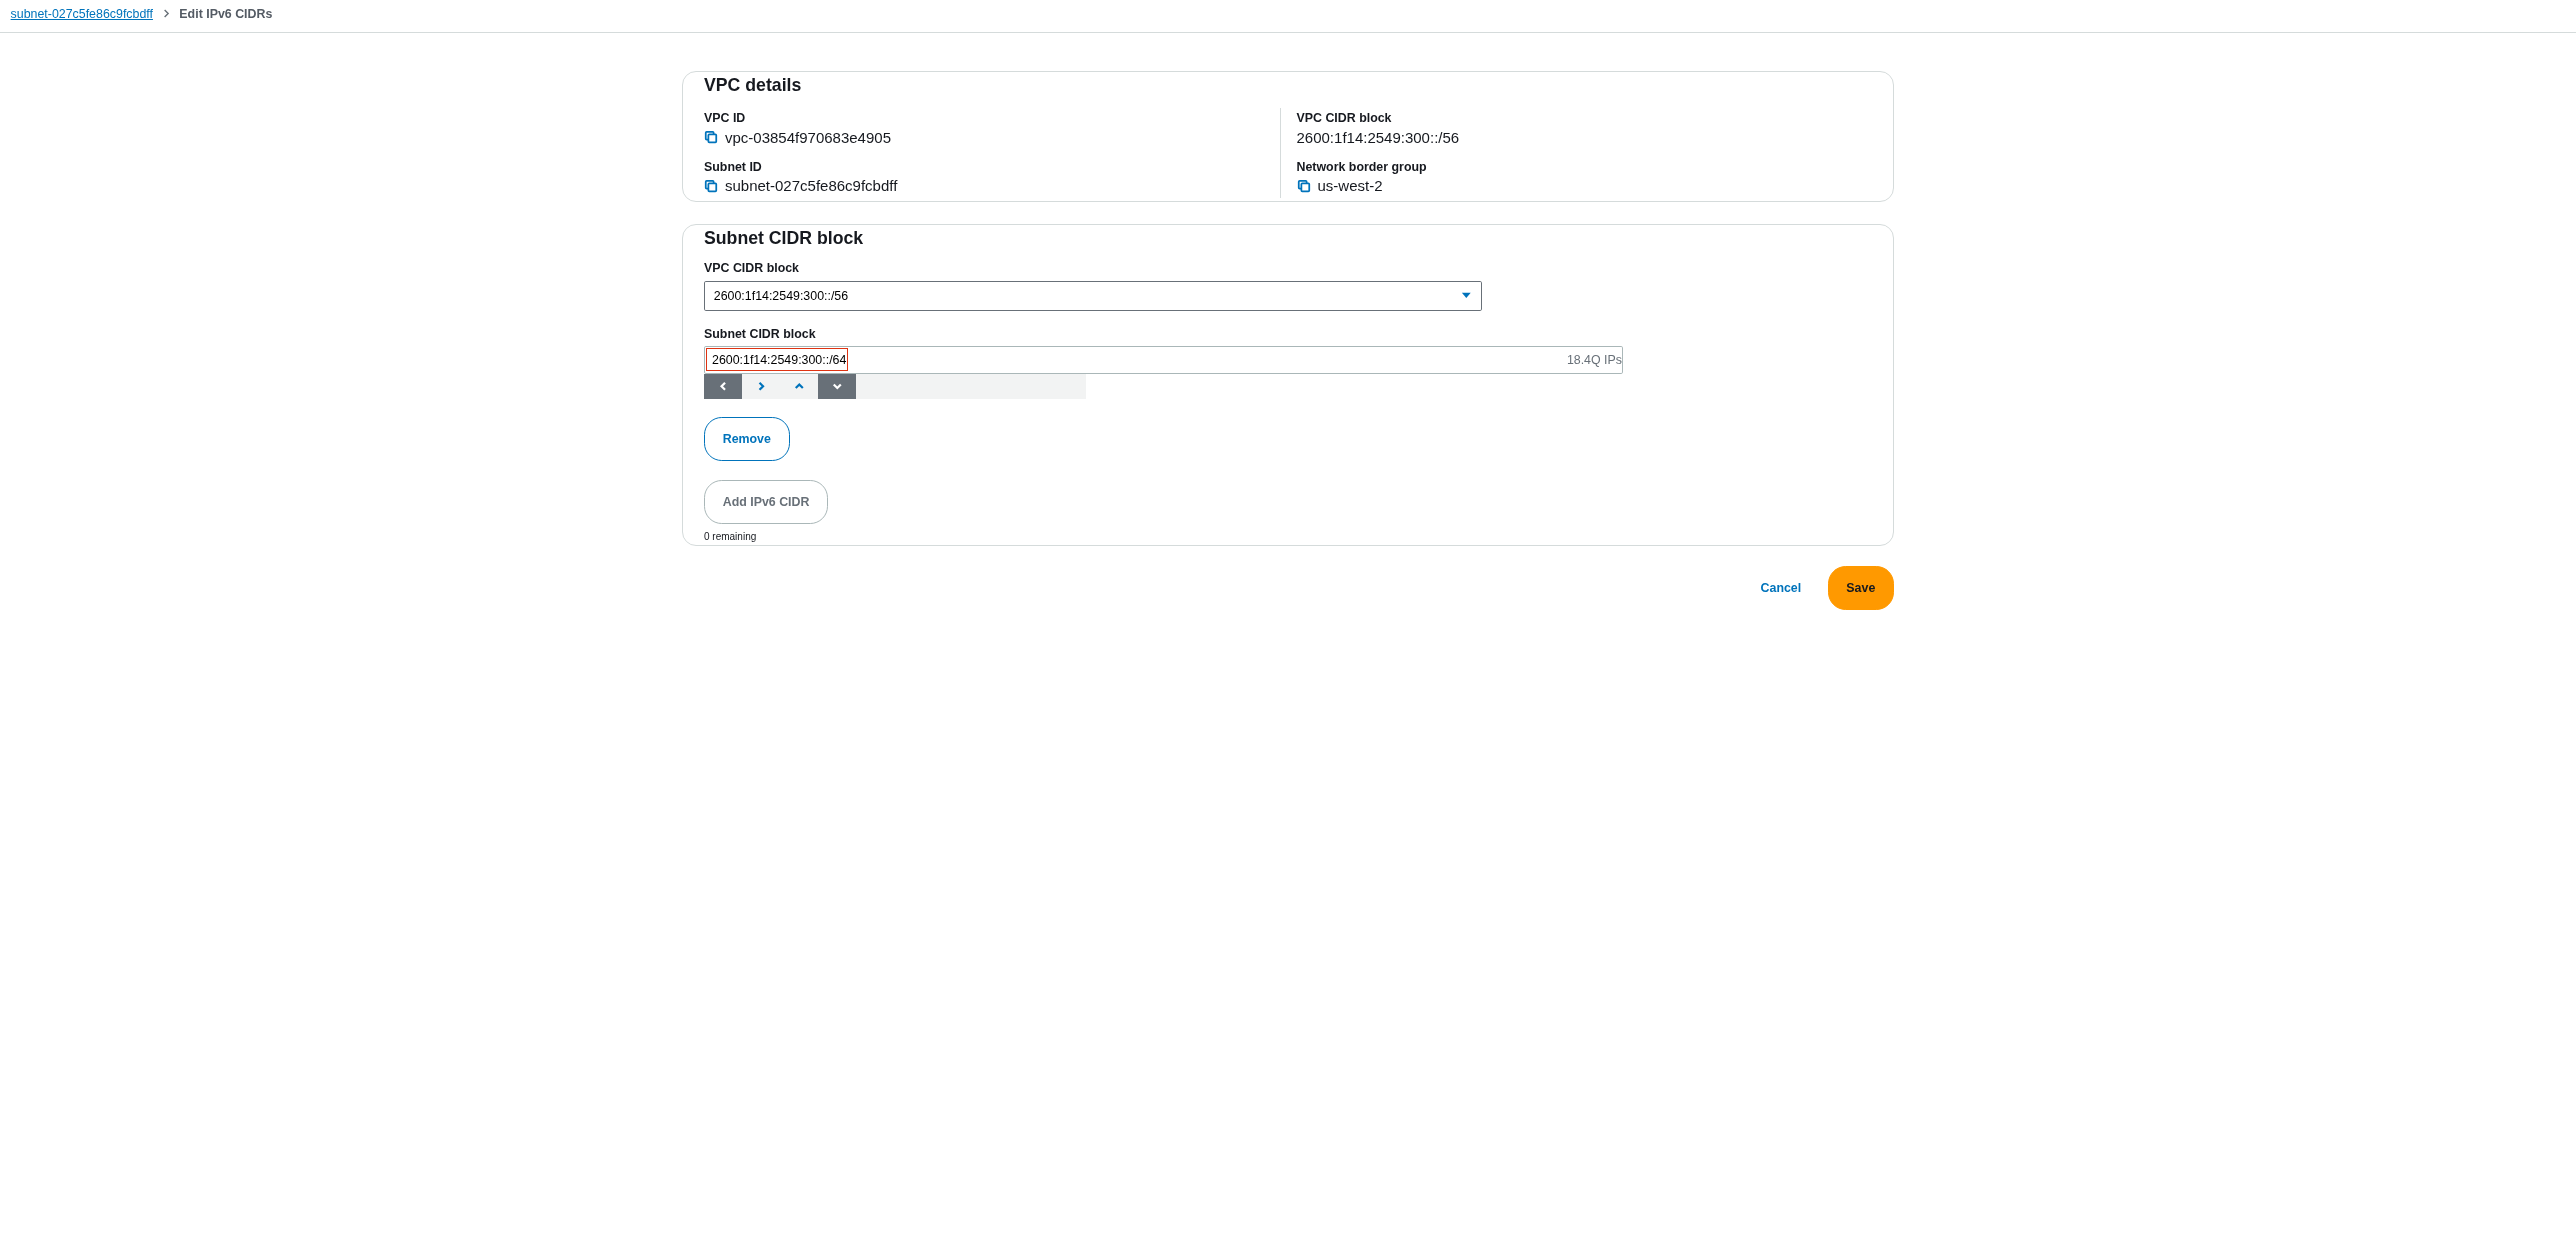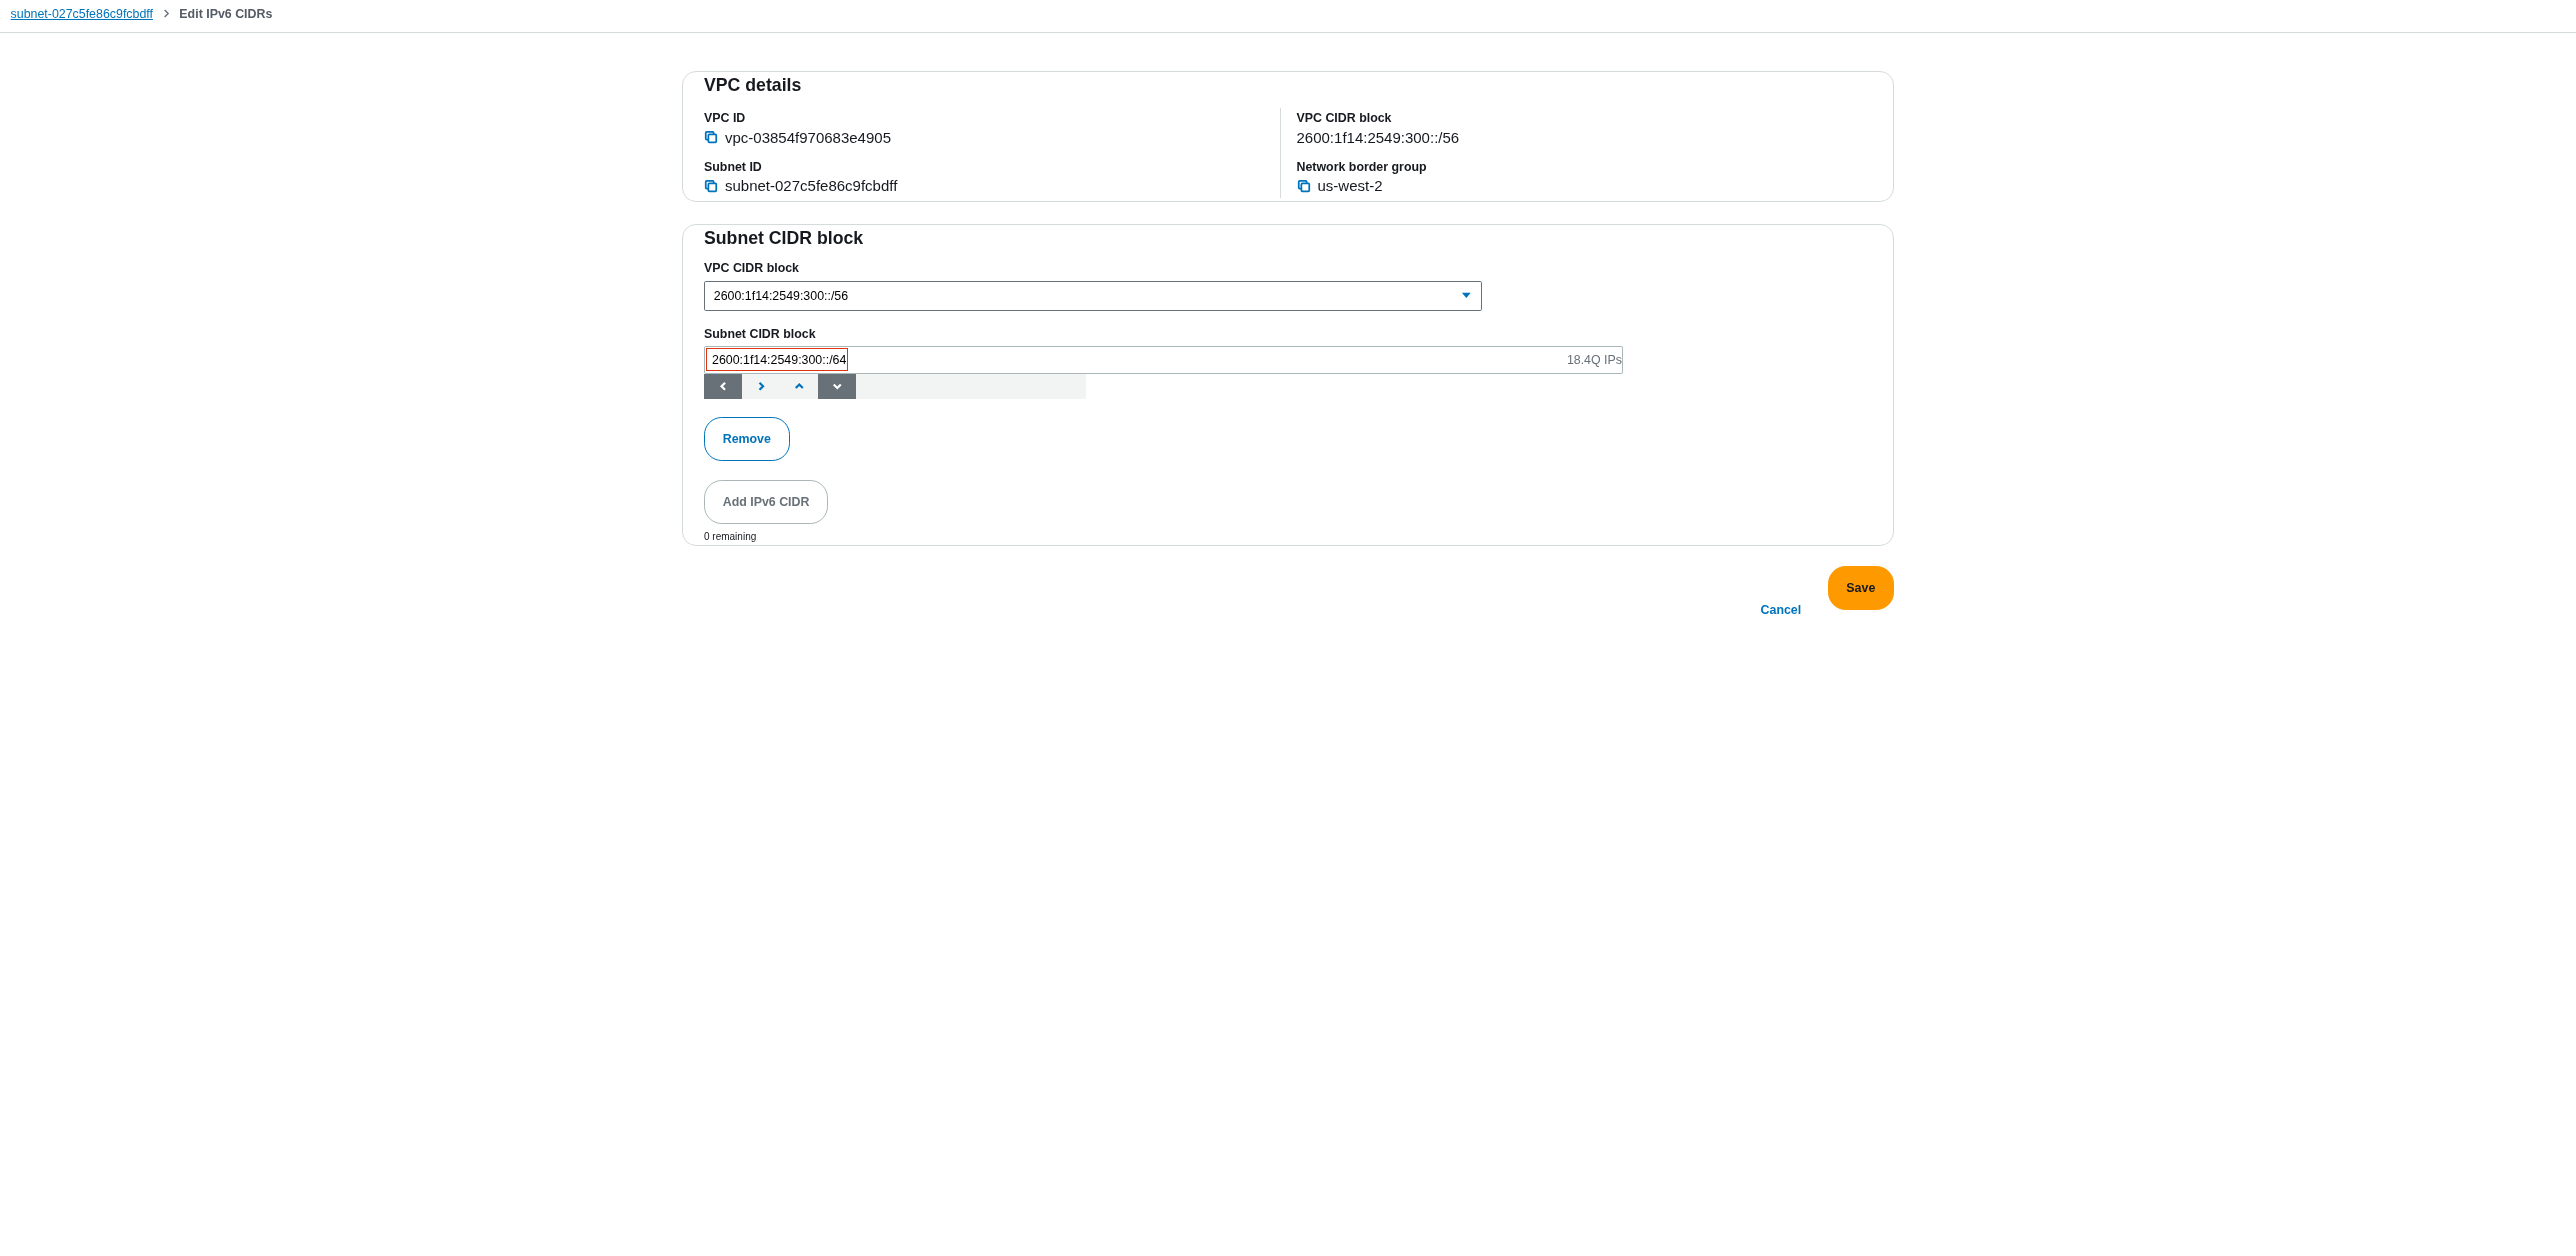--- a/index.html
+++ b/index.html
@@ -64,21 +64,21 @@
     .stepper-row { display: flex; width: 382px; background: #f2f3f3; margin-top: 0; }
     .stepper-btn { width: 38px; height: 25px; display: flex; align-items: center; justify-content: center; cursor: pointer; }
     .stepper-btn.dark { background: #687078; }
     .stepper-btn svg { width: 10.6px; height: 10.6px; stroke-width: 2.5; fill: none; }
     .stepper-btn.dark svg { stroke: #fff; }
     .stepper-btn.light svg { stroke: #0073bb; }
     
     .btn { display: inline-flex; align-items: center; justify-content: center; height: 44px; padding: 0 17.7px; border-radius: 17.7px; font-weight: 700; font-size: 12.4px; cursor: pointer; border: 0.9px solid transparent; background: transparent; }
     .btn-outline-primary { border-color: #0073bb; color: #0073bb; }
     .btn-outline-disabled { border-color: #aab7b8; color: #687078; cursor: default; }
-    .btn-link { color: #0073bb; border: none; margin-top: 22px; }
+    .btn-link { color: #0073bb; border: none; }
     .btn-primary { background: #ff9900; color: #16191f; border: 0.9px solid #ff9900; }
     
     .remove-row { margin-top: 17.7px; }
     .add-row { margin-top: 19.5px; }
     .remaining { font-size: 10px; color: #16191f; margin-top: 7px; }
     
     .footer-actions { display: flex; justify-content: flex-end; gap: 8.8px; margin-top: 19.5px; padding-right: 0; }
   </style>
 </head>
 <body>

